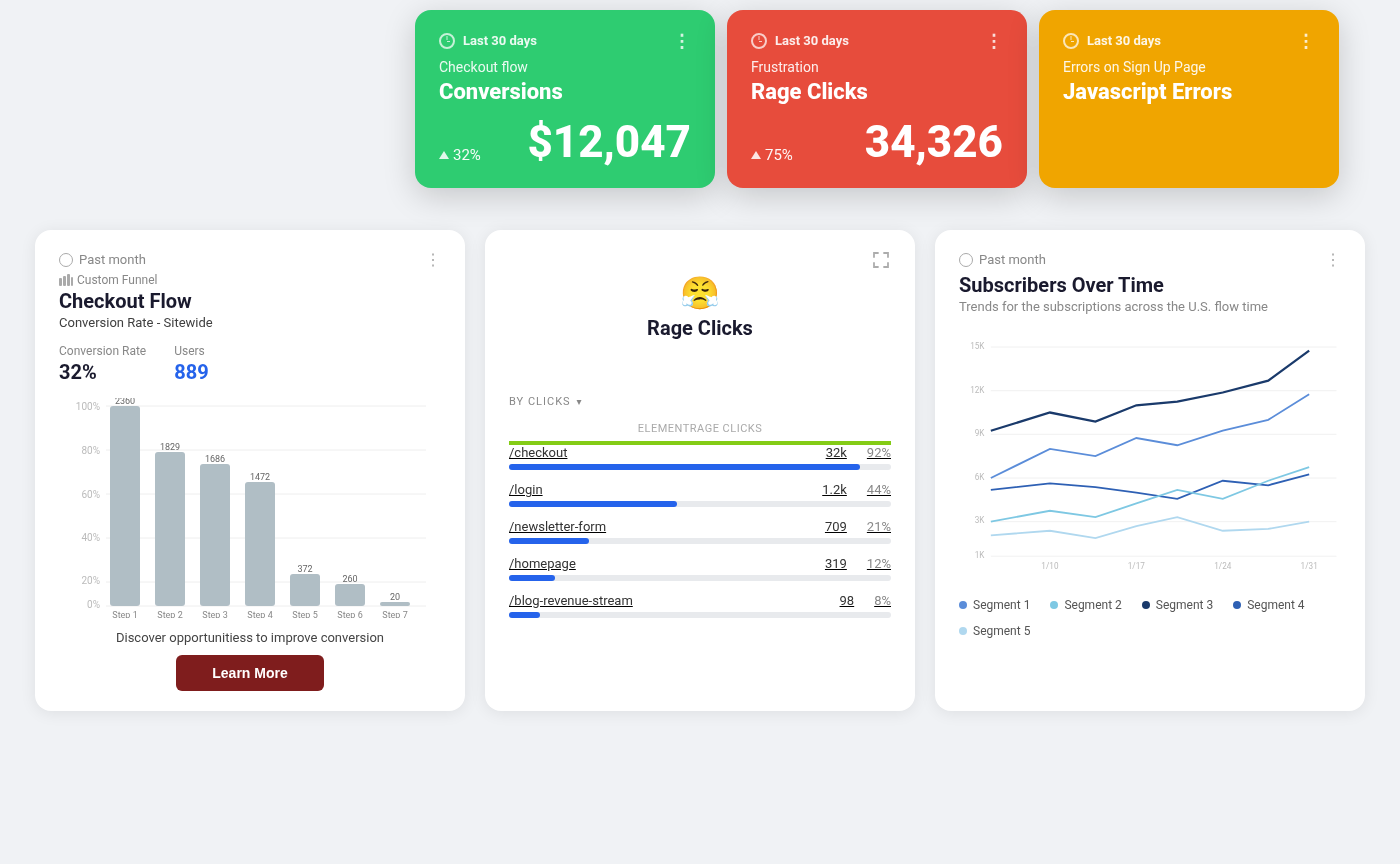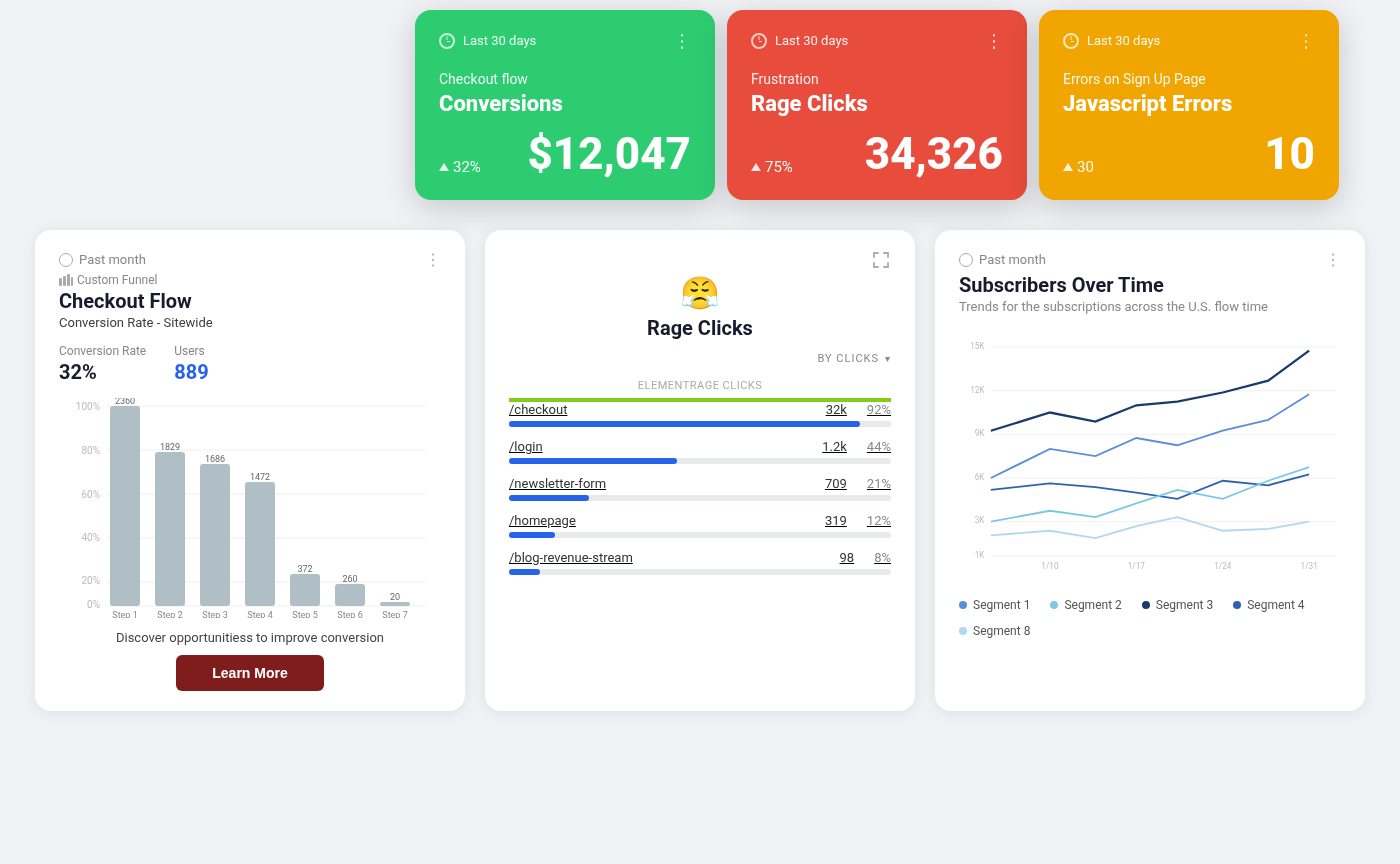--- a/index.html
+++ b/index.html
@@ -30,21 +30,22 @@
       box-shadow: 0 8px 32px rgba(0,0,0,0.18);
     }
     .metric-card.green { background: #2ecc71; }
     .metric-card.red { background: #e74c3c; }
     .metric-card.orange { background: #f0a500; }
 
     .metric-card-header {
       display: flex;
       align-items: center;
       justify-content: space-between;
-      margin-bottom: 20px;
+      margin-bottom: 8px;
+      font-weight: bold;
     }
     .metric-card-header-left {
       display: flex;
       align-items: center;
       gap: 8px;
       font-size: 13px;
       opacity: 0.9;
     }
     .metric-card-header-left .clock-icon {
       width: 16px; height: 16px;
@@ -171,23 +172,23 @@
     }
 
     
     .rage-widget { display: flex; flex-direction: column; }
     .rage-center { text-align: center; margin-bottom: 10px; }
     .rage-emoji {
       font-size: 32px; margin-bottom: 4px;
     }
     .rage-title { font-size: 20px; font-weight: 700; color: #1a1a2e; margin-bottom: 2px; }
     .rage-filter {
-      display: flex; align-items: center; justify-content: flex-end;
+      display: flex; align-items: center; justify-content: flex-start;
       gap: 6px; font-size: 11px; color: #888; letter-spacing: 1px;
-      text-transform: uppercase; cursor: pointer; margin-bottom: 14px;
+      text-transform: uppercase; cursor: pointer; margin-bottom: 14px; margin-top: 43px;
     }
     .rage-filter-arrow { color: #888; font-size: 10px; }
 
     .rage-table-header {
       display: flex; justify-content: center;
       font-size: 11px; color: #aaa; letter-spacing: 0.5px;
       text-transform: uppercase; padding-bottom: 6px;
       border-bottom: 4px solid #84cc16;
     }
     .rage-row { margin-bottom: 12px; text-decoration: underline; }
@@ -263,27 +264,20 @@
     <div class="metric-card orange">
       <div class="metric-card-header">
         <div class="metric-card-header-left">
           <div class="clock-icon"></div>
           <span>Last 30 days</span>
         </div>
         <span class="metric-dots">⋮</span>
       </div>
       <div class="metric-subtitle">Errors on Sign Up Page</div>
       <div class="metric-title">Javascript Errors</div>
-      <div class="metric-values">
-        <div class="metric-change">
-          <span class="arrow-up"></span>
-          <span>30</span>
-        </div>
-        <div class="metric-main-value">10</div>
-      </div>
     </div>
   </div>
 
 <div class="bottom-widgets">
 
   <div class="widget">
     <div class="widget-header">
       <div class="widget-time">
         <div class="widget-time-clock"></div>
         <span>Past month</span>
@@ -506,18 +500,18 @@
       <div class="legend-item">
         <div class="legend-dot" style="background:#1a3a6b;"></div>
         <span>Segment 3</span>
       </div>
       <div class="legend-item">
         <div class="legend-dot" style="background:#2e60b4;"></div>
         <span>Segment 4</span>
       </div>
       <div class="legend-item">
         <div class="legend-dot" style="background:#b0d8ef;"></div>
-        <span>Segment 8</span>
+        <span>Segment 5</span>
       </div>
     </div>
   </div>
 
 </div>
 
 </body></html>

